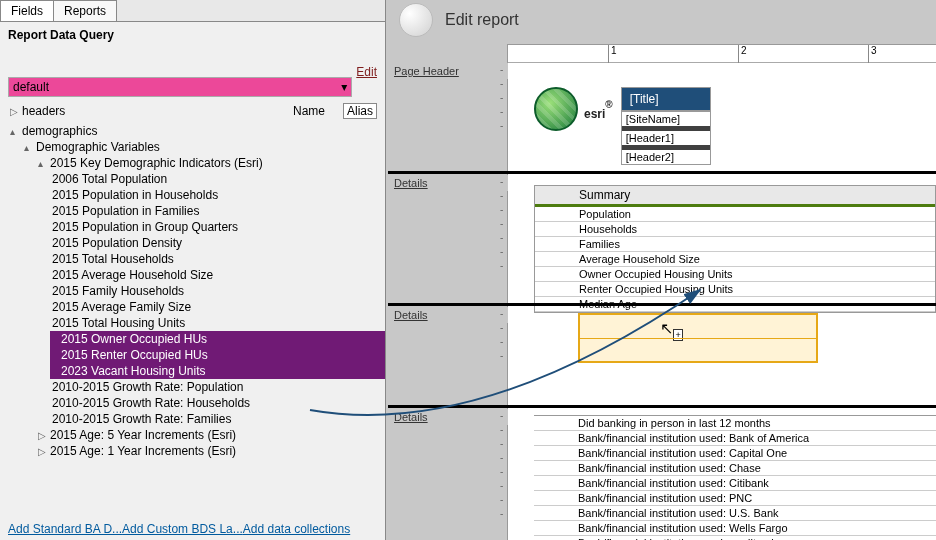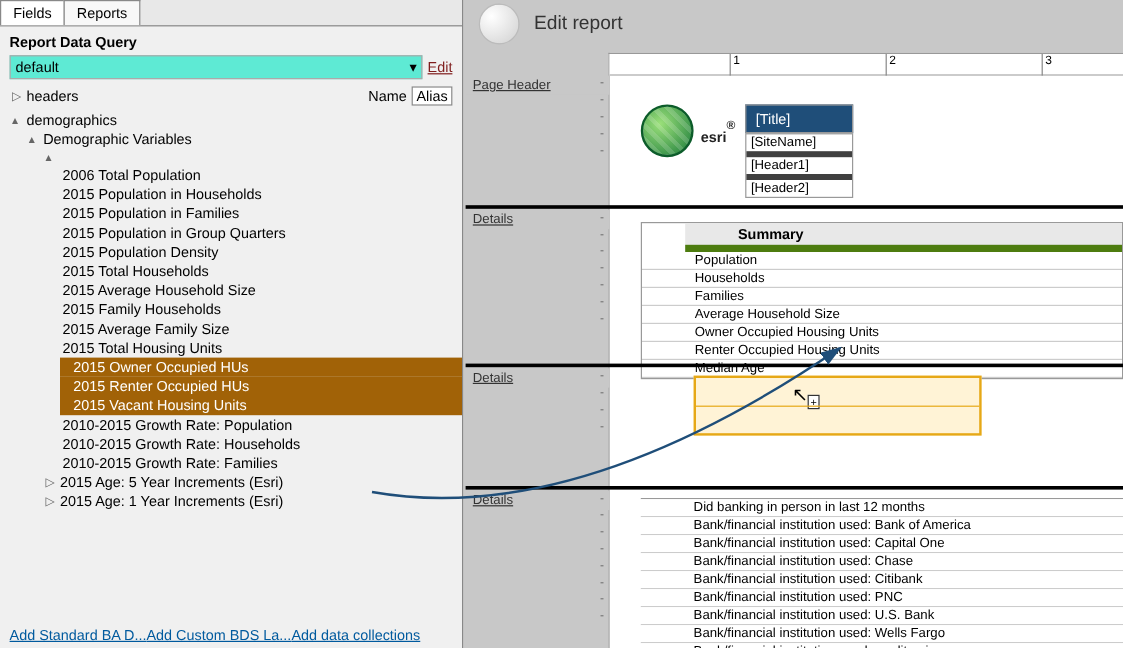--- a/index.html
+++ b/index.html
@@ -4,27 +4,27 @@
 <style>
 * { box-sizing: border-box; margin: 0; padding: 0; font-family: "Segoe UI", Tahoma, sans-serif; font-size: 12px; }
 body { width: 936px; height: 540px; background: #c8c8c8; position: relative; overflow: hidden; }
 
 .left-panel { position: absolute; left: 0; top: 0; width: 386px; height: 540px; background: #f0f0f0; border-right: 1px solid #888; }
 .tabs { display: flex; border-bottom: 1px solid #888; background: #e8e8e8; }
 .tab { padding: 3px 10px; border: 1px solid #888; border-bottom: none; background: #f8f8f8; margin-right: -1px; cursor: pointer; }
 .tab.active { background: #fff; }
 .query-label { font-weight: bold; padding: 6px 8px 2px; }
 .query-row { display: flex; align-items: center; padding: 2px 8px 4px; gap: 4px; }
-.query-select { flex: 1; height: 20px; border: 1px solid #aaa; background: #5eead4; display: flex; align-items: center; padding: 0 4px; justify-content: space-between; }
+.query-select { flex: 1; height: 20px; border: 1px solid #aaa; background: #ec4899; display: flex; align-items: center; padding: 0 4px; justify-content: space-between; margin-top: 31px; }
 .edit-link { color: #7f1d1d; text-decoration: underline; cursor: pointer; }
 .headers-row { display: flex; align-items: center; padding: 2px 8px; justify-content: space-between; }
 .tree { padding: 2px 0 2px 8px; }
 .tree-item { padding: 1px 2px; white-space: nowrap; display: flex; align-items: center; }
 .tree-item .arrow { display: inline-block; width: 12px; font-size: 10px; color: #666; }
-.tree-item.selected { background: #a16207; color: #fff; padding-left: 11px; }
+.tree-item.selected { background: #701a75; color: #fff; padding-left: 11px; }
 .tree-children { padding-left: 14px; }
 .footer-links { position: absolute; bottom: 4px; left: 8px; display: flex; gap: 0; }
 .footer-link { color: #005a9e; text-decoration: underline; cursor: pointer; }
 
 .right-panel { position: absolute; left: 387px; top: 0; right: 0; height: 540px; background: #c8c8c8; }
 .title-bar { height: 40px; display: flex; align-items: center; }
 .circle { width: 34px; height: 34px; border-radius: 50%; background: radial-gradient(circle at 30% 30%, #fff, #d0d0d0); border: 1px solid #bbb; margin: 0 12px; }
 .title-text { font-size: 16px; color: #333; }
 
 .canvas { position: absolute; left: 120px; top: 44px; right: 0; bottom: 0; background: #fff; border-left: 1px solid #999; border-top: 1px solid #999; }
@@ -39,21 +39,21 @@
 .globe { width: 44px; height: 44px; border-radius: 50%; background: radial-gradient(circle at 35% 35%, #9be07a, #1a7a3a); border: 2px solid #0c5c2a; position: relative; overflow: hidden; }
 .globe::before { content:''; position:absolute; inset:0; background: repeating-linear-gradient(45deg, rgba(255,255,255,0.15) 0 4px, transparent 4px 8px); }
 .esri-text { font-size: 28px; font-weight: bold; color: #222; }
 .reg { font-size: 10px; vertical-align: super; }
 .title-box { background: #1f4e79; color: #fff; padding: 4px 8px; min-width: 90px; border: 1px solid #999; }
 .meta-box { border: 1px solid #999; min-width: 90px; }
 .meta-box div { padding: 1px 4px; border-bottom: 5px solid #404040; font-size: 11px; }
 .meta-box div:last-child { border-bottom: none; }
 
 .summary-table { position: absolute; left: 26px; top: 10px; right: 0; border: 1px solid #999; }
-.summary-table .hdr { background: #e8e8e8; font-weight: bold; padding: 2px 44px; border-bottom: 6px solid #4d7c0f; margin-left: 36px; }
+.summary-table .hdr { background: #e8e8e8; font-weight: normal; padding: 2px 44px; border-bottom: 3px solid #4d7c0f; }
 .summary-table .row { padding: 1px 44px; border-bottom: 1px solid #ccc; font-size: 11px; }
 
 .drop-zone { position: absolute; left: 70px; top: 6px; width: 240px; height: 50px; border: 2px solid #e6a817; background: #fff3d6; }
 .drop-zone::after { content:''; position:absolute; left:0; right:0; top:50%; height:0; border-top:1px solid #e6a817; }
 .cursor-icon { position: absolute; left: 80px; top: 4px; font-size: 16px; color: #000; }
 
 .bank-table { position: absolute; left: 26px; top: 6px; right: 0; border-top: 1px solid #999; }
 .bank-table .row { padding: 1px 44px; border-bottom: 1px solid #ccc; font-size: 11px; background: #fff; }
 
 .alias-box { border: 1px solid #888; padding: 0 3px; background: #fff; }
@@ -74,53 +74,54 @@
       <span>default</span>
       <span>▾</span>
     </div>
     <span class="edit-link">Edit</span>
   </div>
   <div class="headers-row">
     <div class="tree-item">
         <span class="arrow">▷</span>
         <span>headers</span>
       </div>
-    <div style="display:flex;gap:4px;align-items:center">
+    <div style="display:flex;gap:18px;align-items:center">
       <span>Name</span>
       <span class="alias-box">Alias</span>
     </div>
   </div>
   <div class="tree">
     <div class="tree-item">
         <span class="arrow">▴</span>
         <span>demographics</span>
       </div>
     <div class="tree-children">
       <div class="tree-item">
           <span class="arrow">▴</span>
           <span>Demographic Variables</span>
         </div>
       <div class="tree-children">
         <div class="tree-item">
             <span class="arrow">▴</span>
+            <span>2015 Key Demographic Indicators (Esri)</span>
           </div>
         <div class="tree-children">
           <div class="tree-item">2006 Total Population</div>
           <div class="tree-item">2015 Population in Households</div>
           <div class="tree-item">2015 Population in Families</div>
           <div class="tree-item">2015 Population in Group Quarters</div>
           <div class="tree-item">2015 Population Density</div>
           <div class="tree-item">2015 Total Households</div>
           <div class="tree-item">2015 Average Household Size</div>
           <div class="tree-item">2015 Family Households</div>
           <div class="tree-item">2015 Average Family Size</div>
           <div class="tree-item">2015 Total Housing Units</div>
           <div class="tree-item selected">2015 Owner Occupied HUs</div>
           <div class="tree-item selected">2015 Renter Occupied HUs</div>
-          <div class="tree-item selected">2015 Vacant Housing Units</div>
+          <div class="tree-item selected">2023 Vacant Housing Units</div>
           <div class="tree-item">2010-2015 Growth Rate: Population</div>
           <div class="tree-item">2010-2015 Growth Rate: Households</div>
           <div class="tree-item">2010-2015 Growth Rate: Families</div>
         </div>
         <div class="tree-item">
             <span class="arrow">▷</span>
             <span>2015 Age: 5 Year Increments (Esri)</span>
           </div>
         <div class="tree-item">
             <span class="arrow">▷</span>

